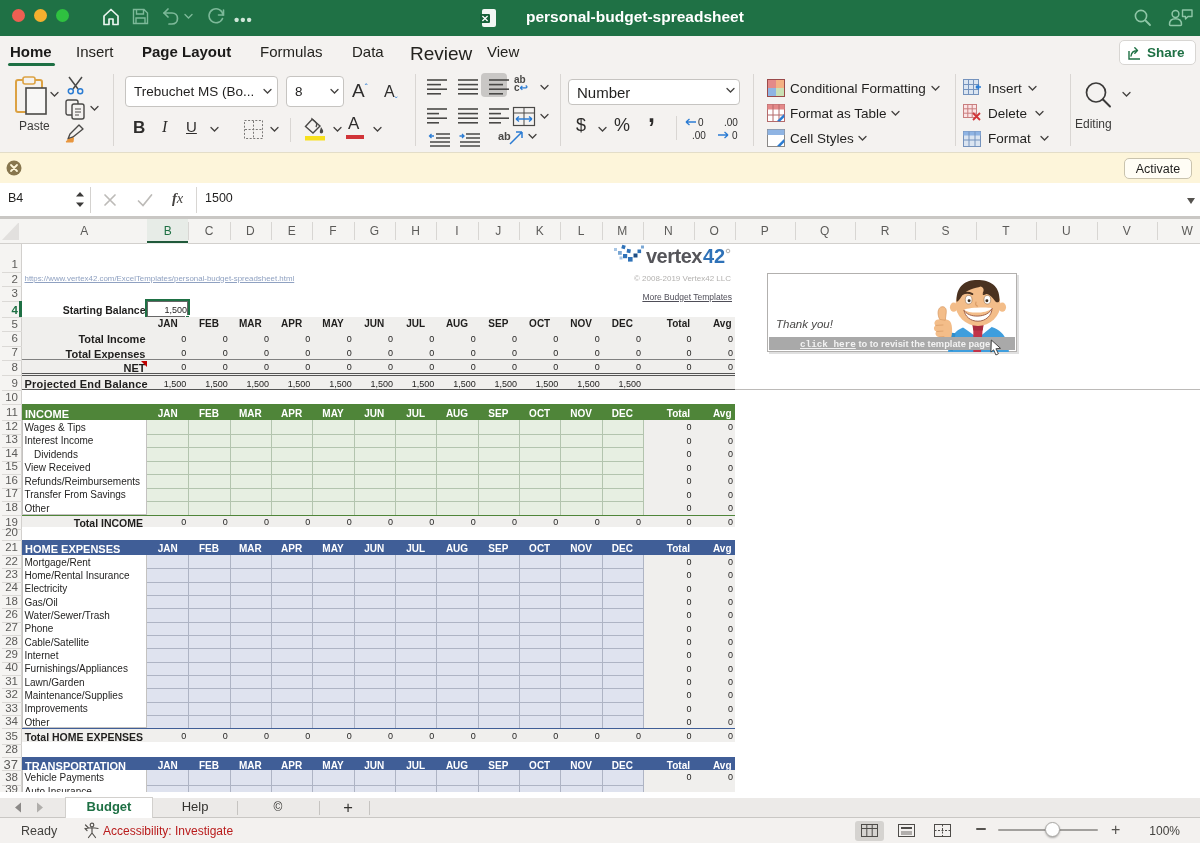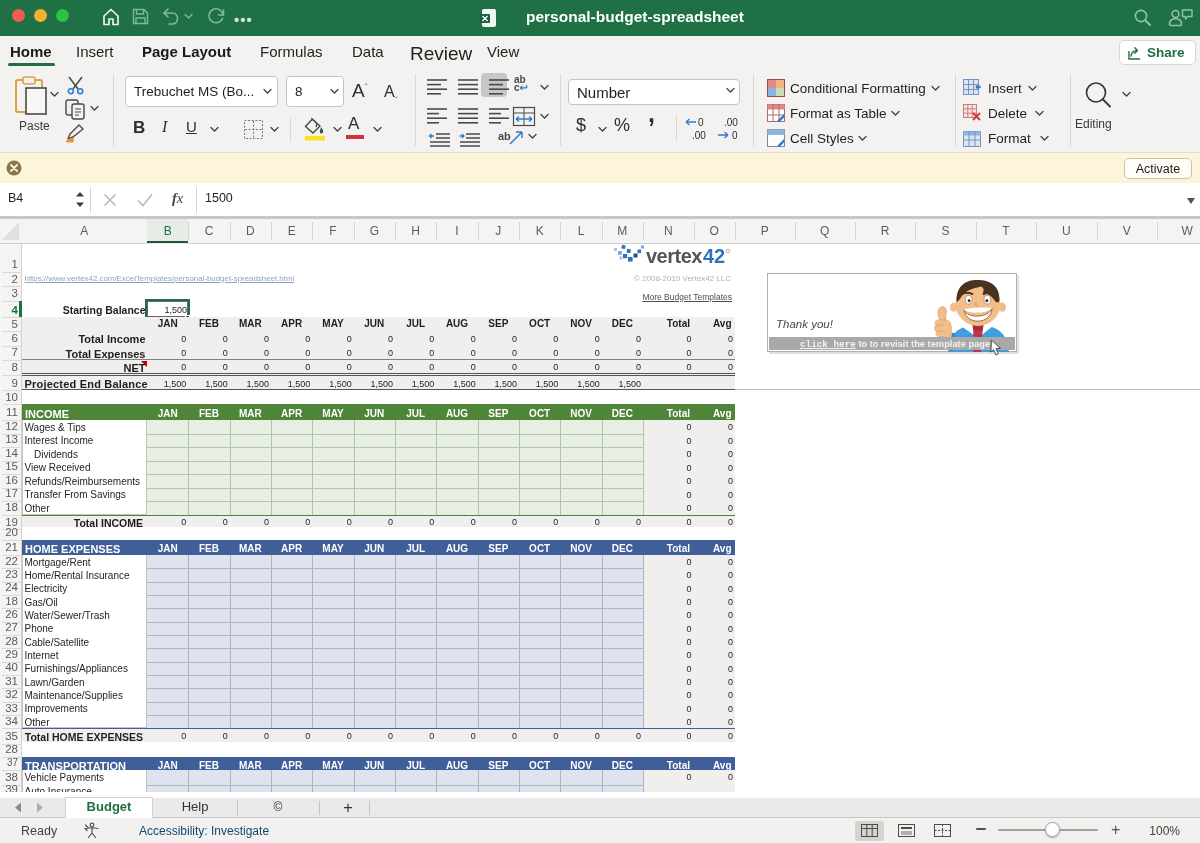--- a/index.html
+++ b/index.html
@@ -437,21 +437,21 @@
 <div class="ab" style="left:0;top:688.15px;width:18px;text-align:right;font-size:11.5px;color:#5c5b59;font-weight:400;">32</div>
 <div class="ab" style="left:2px;top:701.75px;width:19.5px;height:1px;background:#dbd9d6;"></div>
 <div class="ab" style="left:0;top:701.5px;width:18px;text-align:right;font-size:11.5px;color:#5c5b59;font-weight:400;">33</div>
 <div class="ab" style="left:2px;top:715.1px;width:19.5px;height:1px;background:#dbd9d6;"></div>
 <div class="ab" style="left:0;top:714.85px;width:18px;text-align:right;font-size:11.5px;color:#5c5b59;font-weight:400;">34</div>
 <div class="ab" style="left:2px;top:728.45px;width:19.5px;height:1px;background:#dbd9d6;"></div>
 <div class="ab" style="left:0;top:730.4px;width:18px;text-align:right;font-size:11.5px;color:#5c5b59;font-weight:400;">35</div>
 <div class="ab" style="left:2px;top:744.0px;width:19.5px;height:1px;background:#dbd9d6;"></div>
 <div class="ab" style="left:0;top:743.1999999999999px;width:18px;text-align:right;font-size:11.5px;color:#5c5b59;font-weight:400;">28</div>
 <div class="ab" style="left:2px;top:756.8px;width:19.5px;height:1px;background:#dbd9d6;"></div>
-<div class="ab" style="left:0;top:756.8px;width:18px;text-align:right;font-size:10px;color:#5c5b59;font-weight:400;">37</div>
+<div class="ab" style="left:0;top:756.8px;width:18px;text-align:right;font-size:13px;color:#5c5b59;font-weight:400;">37</div>
 <div class="ab" style="left:2px;top:770.4px;width:19.5px;height:1px;background:#dbd9d6;"></div>
 <div class="ab" style="left:0;top:771.0px;width:18px;text-align:right;font-size:11.5px;color:#5c5b59;font-weight:400;">38</div>
 <div class="ab" style="left:2px;top:784.6px;width:19.5px;height:1px;background:#dbd9d6;"></div>
 <div class="ab" style="left:0;top:783.4px;width:18px;text-align:right;font-size:11.5px;color:#5c5b59;font-weight:400;">39</div>
 <div class="ab" style="left:2px;top:797.0px;width:19.5px;height:1px;background:#dbd9d6;"></div>
 
 <svg class="ab" style="left:610px;top:242px;" width="130" height="28" viewBox="0 0 130 28">
 <g fill="#2f72b8">
         <rect x="12" y="3" width="3.6" height="3.6" transform="rotate(18 13 4)"></rect>
         <rect x="17" y="7" width="3.8" height="3.8" transform="rotate(10 18 8)"></rect>
@@ -812,21 +812,21 @@
 <div class="ab" style="left:318.5px;top:801px;width:1px;height:14px;background:#c6c4c1;"></div>
 <div class="ab" style="left:368.5px;top:801px;width:1px;height:14px;background:#c6c4c1;"></div>
 <div class="ab" style="left:338px;top:797.5px;width:20px;text-align:center;font-size:16.5px;font-weight:400;color:#33322f;">+</div>
 
 <div class="ab" style="left:0;top:818px;width:1200px;height:25px;background:#f3f1ef;"></div>
 <div class="ab" style="left:21px;top:823.5px;font-size:12.5px;color:#42413e;">Ready</div>
 <svg class="ab" style="left:84px;top:822px;" width="16" height="17" viewBox="0 0 16 17">
       <circle cx="8" cy="3" r="1.8" fill="none" stroke="#55534f" stroke-width="1.2"></circle>
       <path d="M2 6.5 C6 5.5 10 5.5 14 6.5 M8 6.5 V11 M8 11 L4.5 15.5 M8 11 L11.5 15.5 M1.5 3 L4 5.5 M1 6.5 L3 8.5" stroke="#55534f" stroke-width="1.2" fill="none" stroke-linecap="round"></path>
     </svg>
-<div class="ab" style="left:103px;top:824px;font-size:12px;color:#0c4a6e;margin-left:36px;">Accessibility: Investigate</div>
+<div class="ab" style="left:103px;top:824px;font-size:12px;color:#b91c1c;">Accessibility: Investigate</div>
 <div class="ab" style="left:855px;top:820.5px;width:29px;height:20px;background:#d5d3d0;border-radius:3px;"></div>
 <svg class="ab" style="left:861px;top:824px;" width="17" height="13" viewBox="0 0 17 13">
       <rect x="0.5" y="0.5" width="16" height="12" fill="none" stroke="#4e4c49" stroke-width="1"></rect>
       <path d="M0.5 4.5 H16.5 M5.8 0.5 V12.5 M11.2 0.5 V12.5" stroke="#4e4c49" stroke-width="1"></path>
     </svg>
 <svg class="ab" style="left:898px;top:824px;" width="17" height="13" viewBox="0 0 17 13">
       <rect x="0.5" y="0.5" width="16" height="12" fill="none" stroke="#4e4c49" stroke-width="1"></rect>
       <rect x="3" y="3" width="11" height="2" fill="#4e4c49"></rect>
       <path d="M3 8 H14 M3 10 H14" stroke="#4e4c49" stroke-width="0.8"></path>
     </svg>

